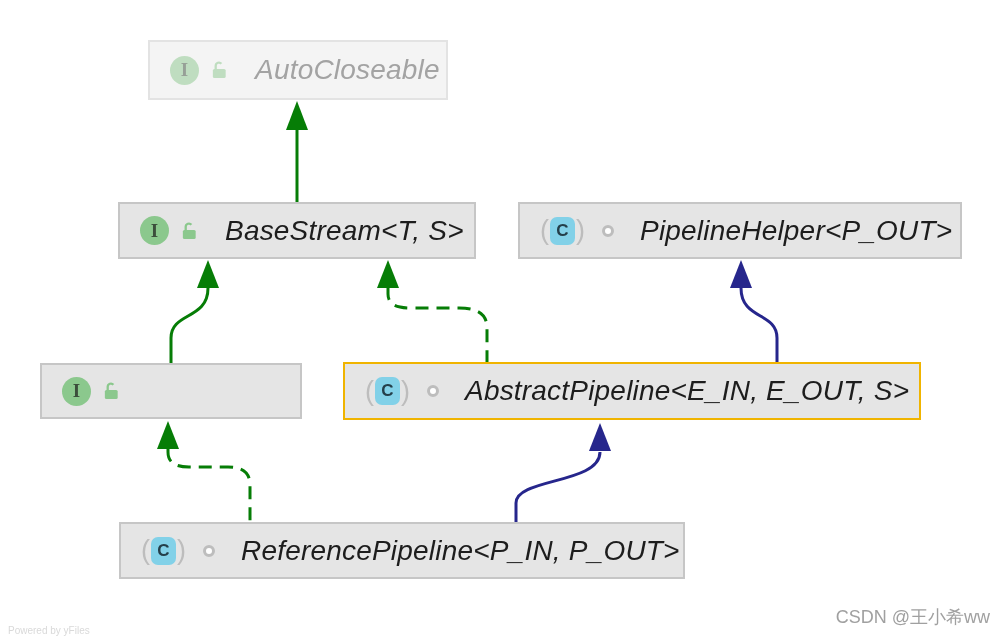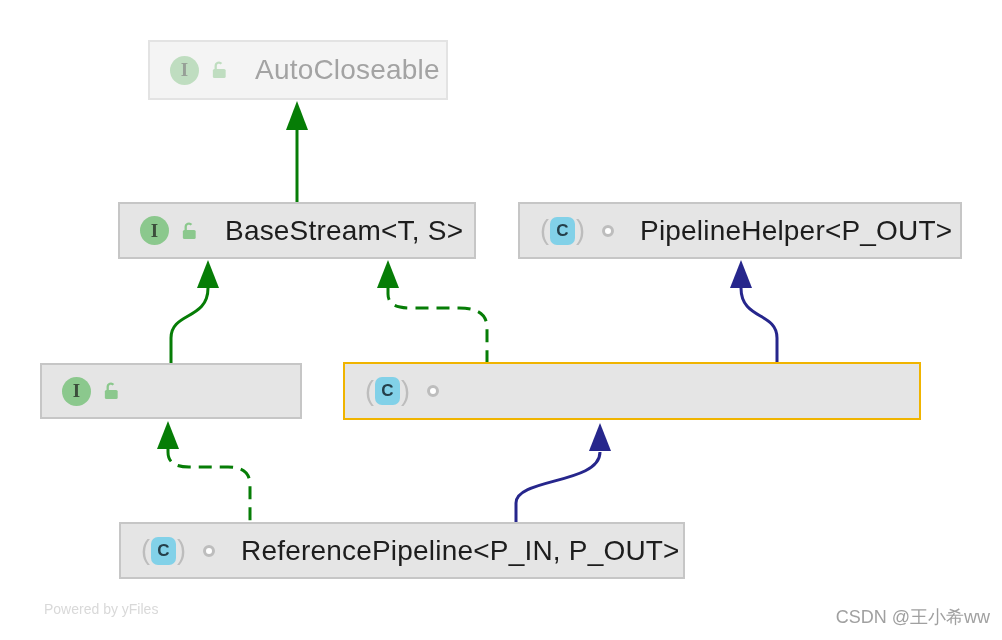--- a/index.html
+++ b/index.html
@@ -7,20 +7,21 @@
 
   
   .node{
     position:absolute;box-sizing:border-box;display:flex;align-items:center;
     background:#e5e5e5;border:2px solid #c6c6c6;padding-left:20px;gap:13px;
     cursor:default;
   }
   .node .label{
     font-size:28px;color:#1d1d1d;margin-left:13px;white-space:nowrap;
     letter-spacing:0.2px;
+    font-style:italic;
   }
   .node.dim{background:#f4f4f4;border-color:#e3e3e3;}
   .node.dim .label{color:#a3a3a3;}
   .node.dim .ic{opacity:0.5;}
   .node.selected{border:2px solid #f0b400;}
 
   
   .ic{display:inline-flex;align-items:center;}
   .ic-interface{
     width:29px;height:29px;border-radius:50%;background:#8bc88d;
@@ -45,21 +46,21 @@
   }
 
   
   svg.edges{position:absolute;left:0;top:0;pointer-events:none;}
   svg.edges path{fill:none;stroke-width:3;}
   svg.edges path.dashed{stroke-dasharray:13 8;}
   svg.edges polygon{stroke:none;}
 
   
   .powered-by{
-    position:absolute;left:8px;bottom:23px;font-size:14px;color:#d9d9d9;margin-left:36px;
+    position:absolute;left:8px;bottom:4px;font-size:10px;color:#d9d9d9;
   }
   .credit{
     position:absolute;right:12px;bottom:11px;font-size:18px;color:#a0a0a0;text-align:right;
   }
 </style>
 </head>
 <body>
 
 <div class="stage">
 
@@ -126,20 +127,21 @@
     </span>
   </div>
 
   <div class="node selected" style="left:343px;top:362px;width:578px;height:58px;">
     <span class="ic ic-class">
       <span class="paren">(</span>
       <span class="cbox">C</span>
       <span class="paren">)</span>
     </span>
     <span class="ic-vis"></span>
+    <span class="label">AbstractPipeline&lt;E_IN, E_OUT, S&gt;</span>
   </div>
 
   <div class="node" style="left:119px;top:522px;width:566px;height:57px;">
     <span class="ic ic-class">
       <span class="paren">(</span>
       <span class="cbox">C</span>
       <span class="paren">)</span>
     </span>
     <span class="ic-vis"></span>
     <span class="label">ReferencePipeline&lt;P_IN, P_OUT&gt;</span>

